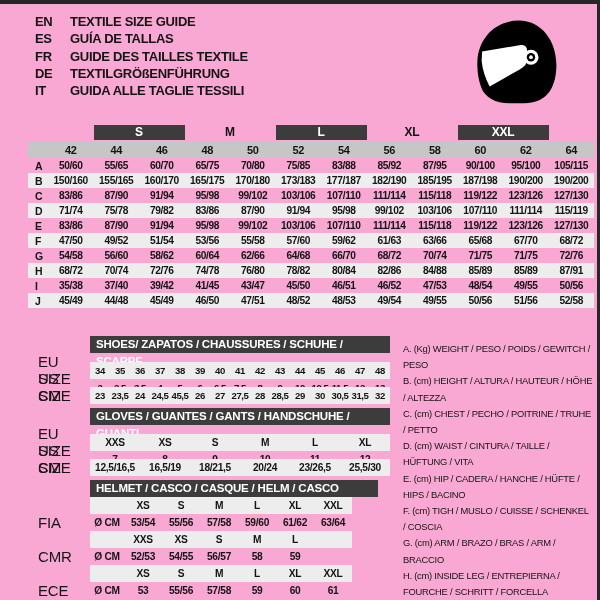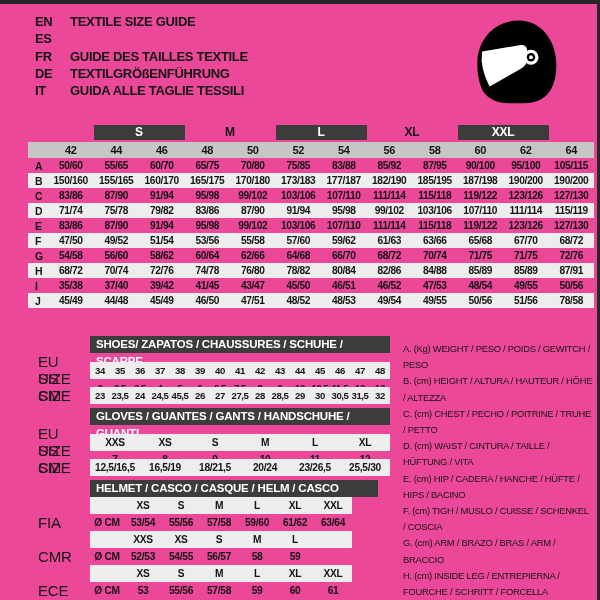--- a/index.html
+++ b/index.html
@@ -1,16 +1,16 @@
 <!DOCTYPE html>
 <html><head>
 <meta charset="utf-8">
 <style>
   html,body{margin:0;padding:0;background:#fff;}
-  .page{position:relative;width:600px;height:600px;background:#ec4899;overflow:hidden;
+  .page{position:relative;width:600px;height:600px;background:#f9a8d4;overflow:hidden;
         font-family:"Liberation Sans",sans-serif;color:#141414;}
   .edge-top{position:absolute;left:0;top:0;width:600px;height:4px;background:#262626;}
   .edge-right{position:absolute;right:0;top:0;width:3px;height:600px;background:#262626;}
 
   
   .titles{position:absolute;left:35px;top:13px;}
   .title-row{display:flex;height:17.3px;align-items:center;}
   .title-row .lang{width:35px;font-weight:700;font-size:13px;letter-spacing:-0.3px;}
   .title-row .ttl{font-weight:700;font-size:13px;letter-spacing:-0.3px;white-space:nowrap;}
 
@@ -61,20 +61,21 @@
   <div class="edge-top"></div>
   <div class="edge-right"></div>
 
   <div class="titles" id="titles">
       <div class="title-row">
         <span class="lang">EN</span>
         <span class="ttl">TEXTILE SIZE GUIDE</span>
       </div>
       <div class="title-row">
         <span class="lang">ES</span>
+        <span class="ttl">GUÍA DE TALLAS</span>
       </div>
       <div class="title-row">
         <span class="lang">FR</span>
         <span class="ttl">GUIDE DES TAILLES TEXTILE</span>
       </div>
       <div class="title-row">
         <span class="lang">DE</span>
         <span class="ttl">TEXTILGRÖßENFÜHRUNG</span>
       </div>
       <div class="title-row">
@@ -260,21 +261,21 @@
         <div class="val">44/48</div>
         <div class="val">45/49</div>
         <div class="val">46/50</div>
         <div class="val">47/51</div>
         <div class="val">48/52</div>
         <div class="val">48/53</div>
         <div class="val">49/54</div>
         <div class="val">49/55</div>
         <div class="val">50/56</div>
         <div class="val">51/56</div>
-        <div class="val">78/58</div>
+        <div class="val">52/58</div>
       </div>
     </div>
 
   <div class="subtable" id="shoes">
     <div class="sub-header">SHOES/ ZAPATOS / CHAUSSURES / SCHUHE / SCARPE</div>
     <div id="shoes-rows">
         <div class="srow">
           <div class="slabel">EU SIZE</div>
           <div class="scell shade">34</div>
           <div class="scell shade">35</div>

